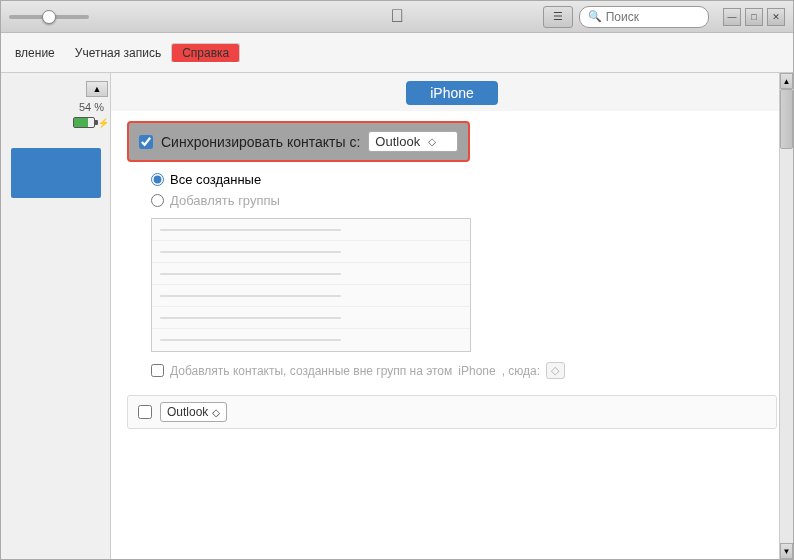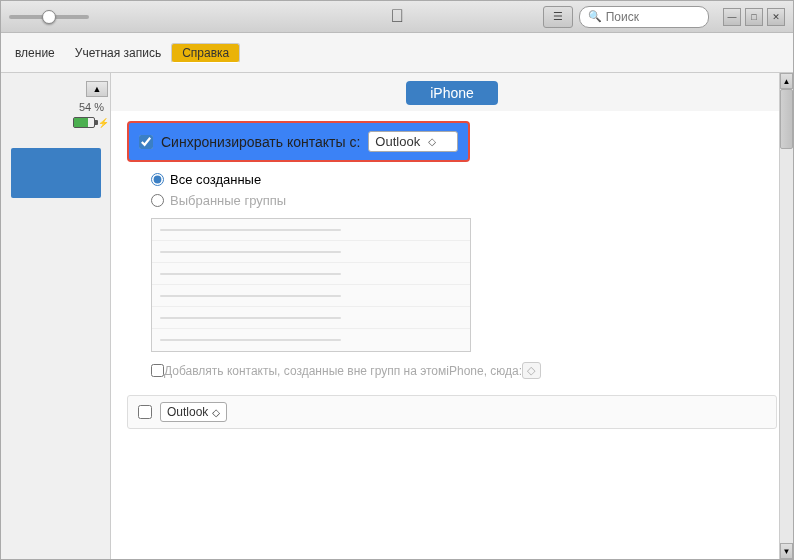--- a/index.html
+++ b/index.html
@@ -138,21 +138,21 @@
       flex-shrink: 0;
     }
     .menu-item {
       padding: 2px 10px;
       font-size: 12px;
       color: #333;
       cursor: pointer;
       border-radius: 3px;
     }
     .menu-item.active {
-      background: #eab308;
+      background: #ef4444;
       border: 1px solid #ccc;
       border-bottom: 1px solid white;
     }
 
     
     .content-area {
       display: flex;
       flex: 1;
       overflow: hidden;
     }
@@ -266,21 +266,21 @@
       margin-bottom: 16px;
     }
 
     .sync-header {
       display: flex;
       align-items: center;
       gap: 8px;
       padding: 8px 10px;
       border: 2px solid #e74c3c;
       border-radius: 4px;
-      background: #3b82f6;
+      background: #a3a3a3;
       margin-bottom: 10px;
       width: fit-content;
     }
     .sync-checkbox {
       width: 14px;
       height: 14px;
       accent-color: #3b7fc4;
       cursor: pointer;
     }
     .sync-label {
@@ -346,20 +346,21 @@
       width: 60%;
       height: 2px;
       background: #ddd;
       border-radius: 1px;
     }
 
     
     .add-contacts-row {
       display: flex;
       align-items: center;
+      gap: 6px;
       margin-left: 24px;
       margin-bottom: 16px;
       font-size: 12px;
       color: #aaa;
     }
     .add-contacts-cb {
       width: 13px;
       height: 13px;
       accent-color: #3b7fc4;
     }
@@ -519,21 +520,21 @@
             </div>
           </div>
 
           <div class="radio-group">
             <div class="radio-option">
               <input type="radio" name="contacts" checked="" style="">
               <span>Все созданные</span>
             </div>
             <div class="radio-option">
               <input type="radio" name="contacts" style="">
-              <span class="radio-label-disabled">Выбранные группы</span>
+              <span class="radio-label-disabled">Добавлять группы</span>
             </div>
           </div>
 
           <div class="groups-list">
             <div class="group-item">
                 <div class="group-item-line"></div>
               </div>
             <div class="group-item">
                 <div class="group-item-line"></div>
               </div>

